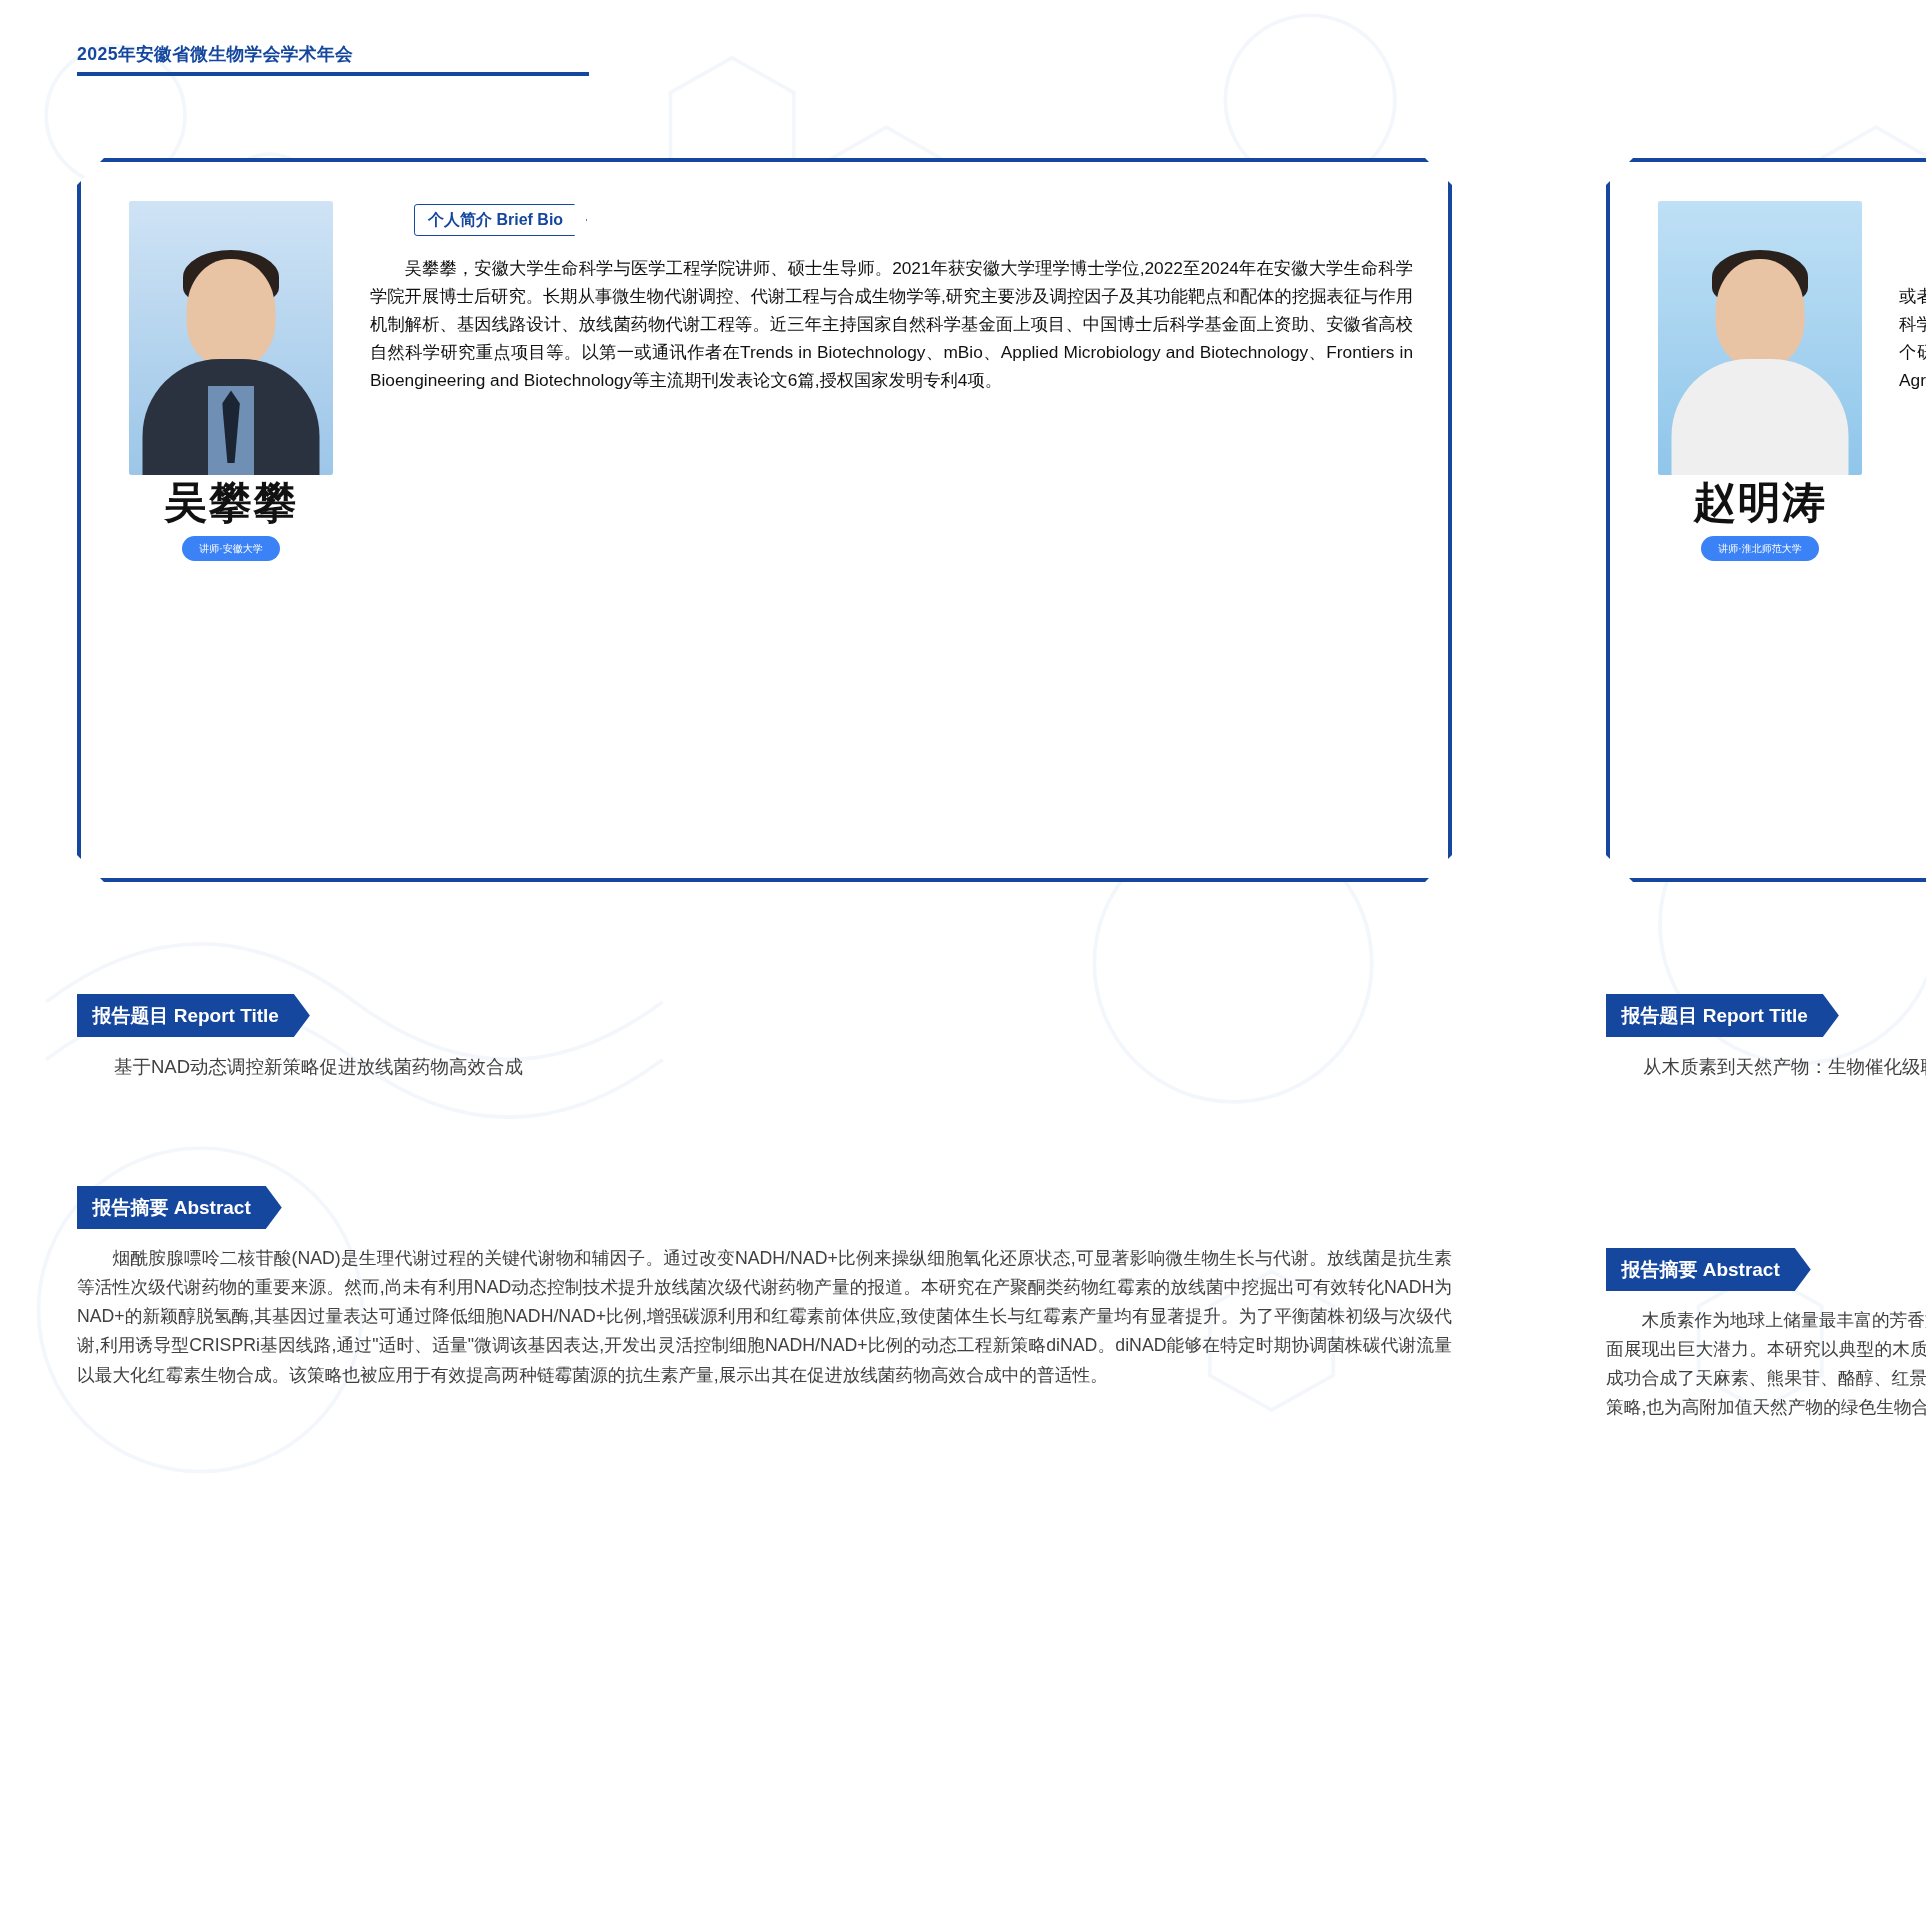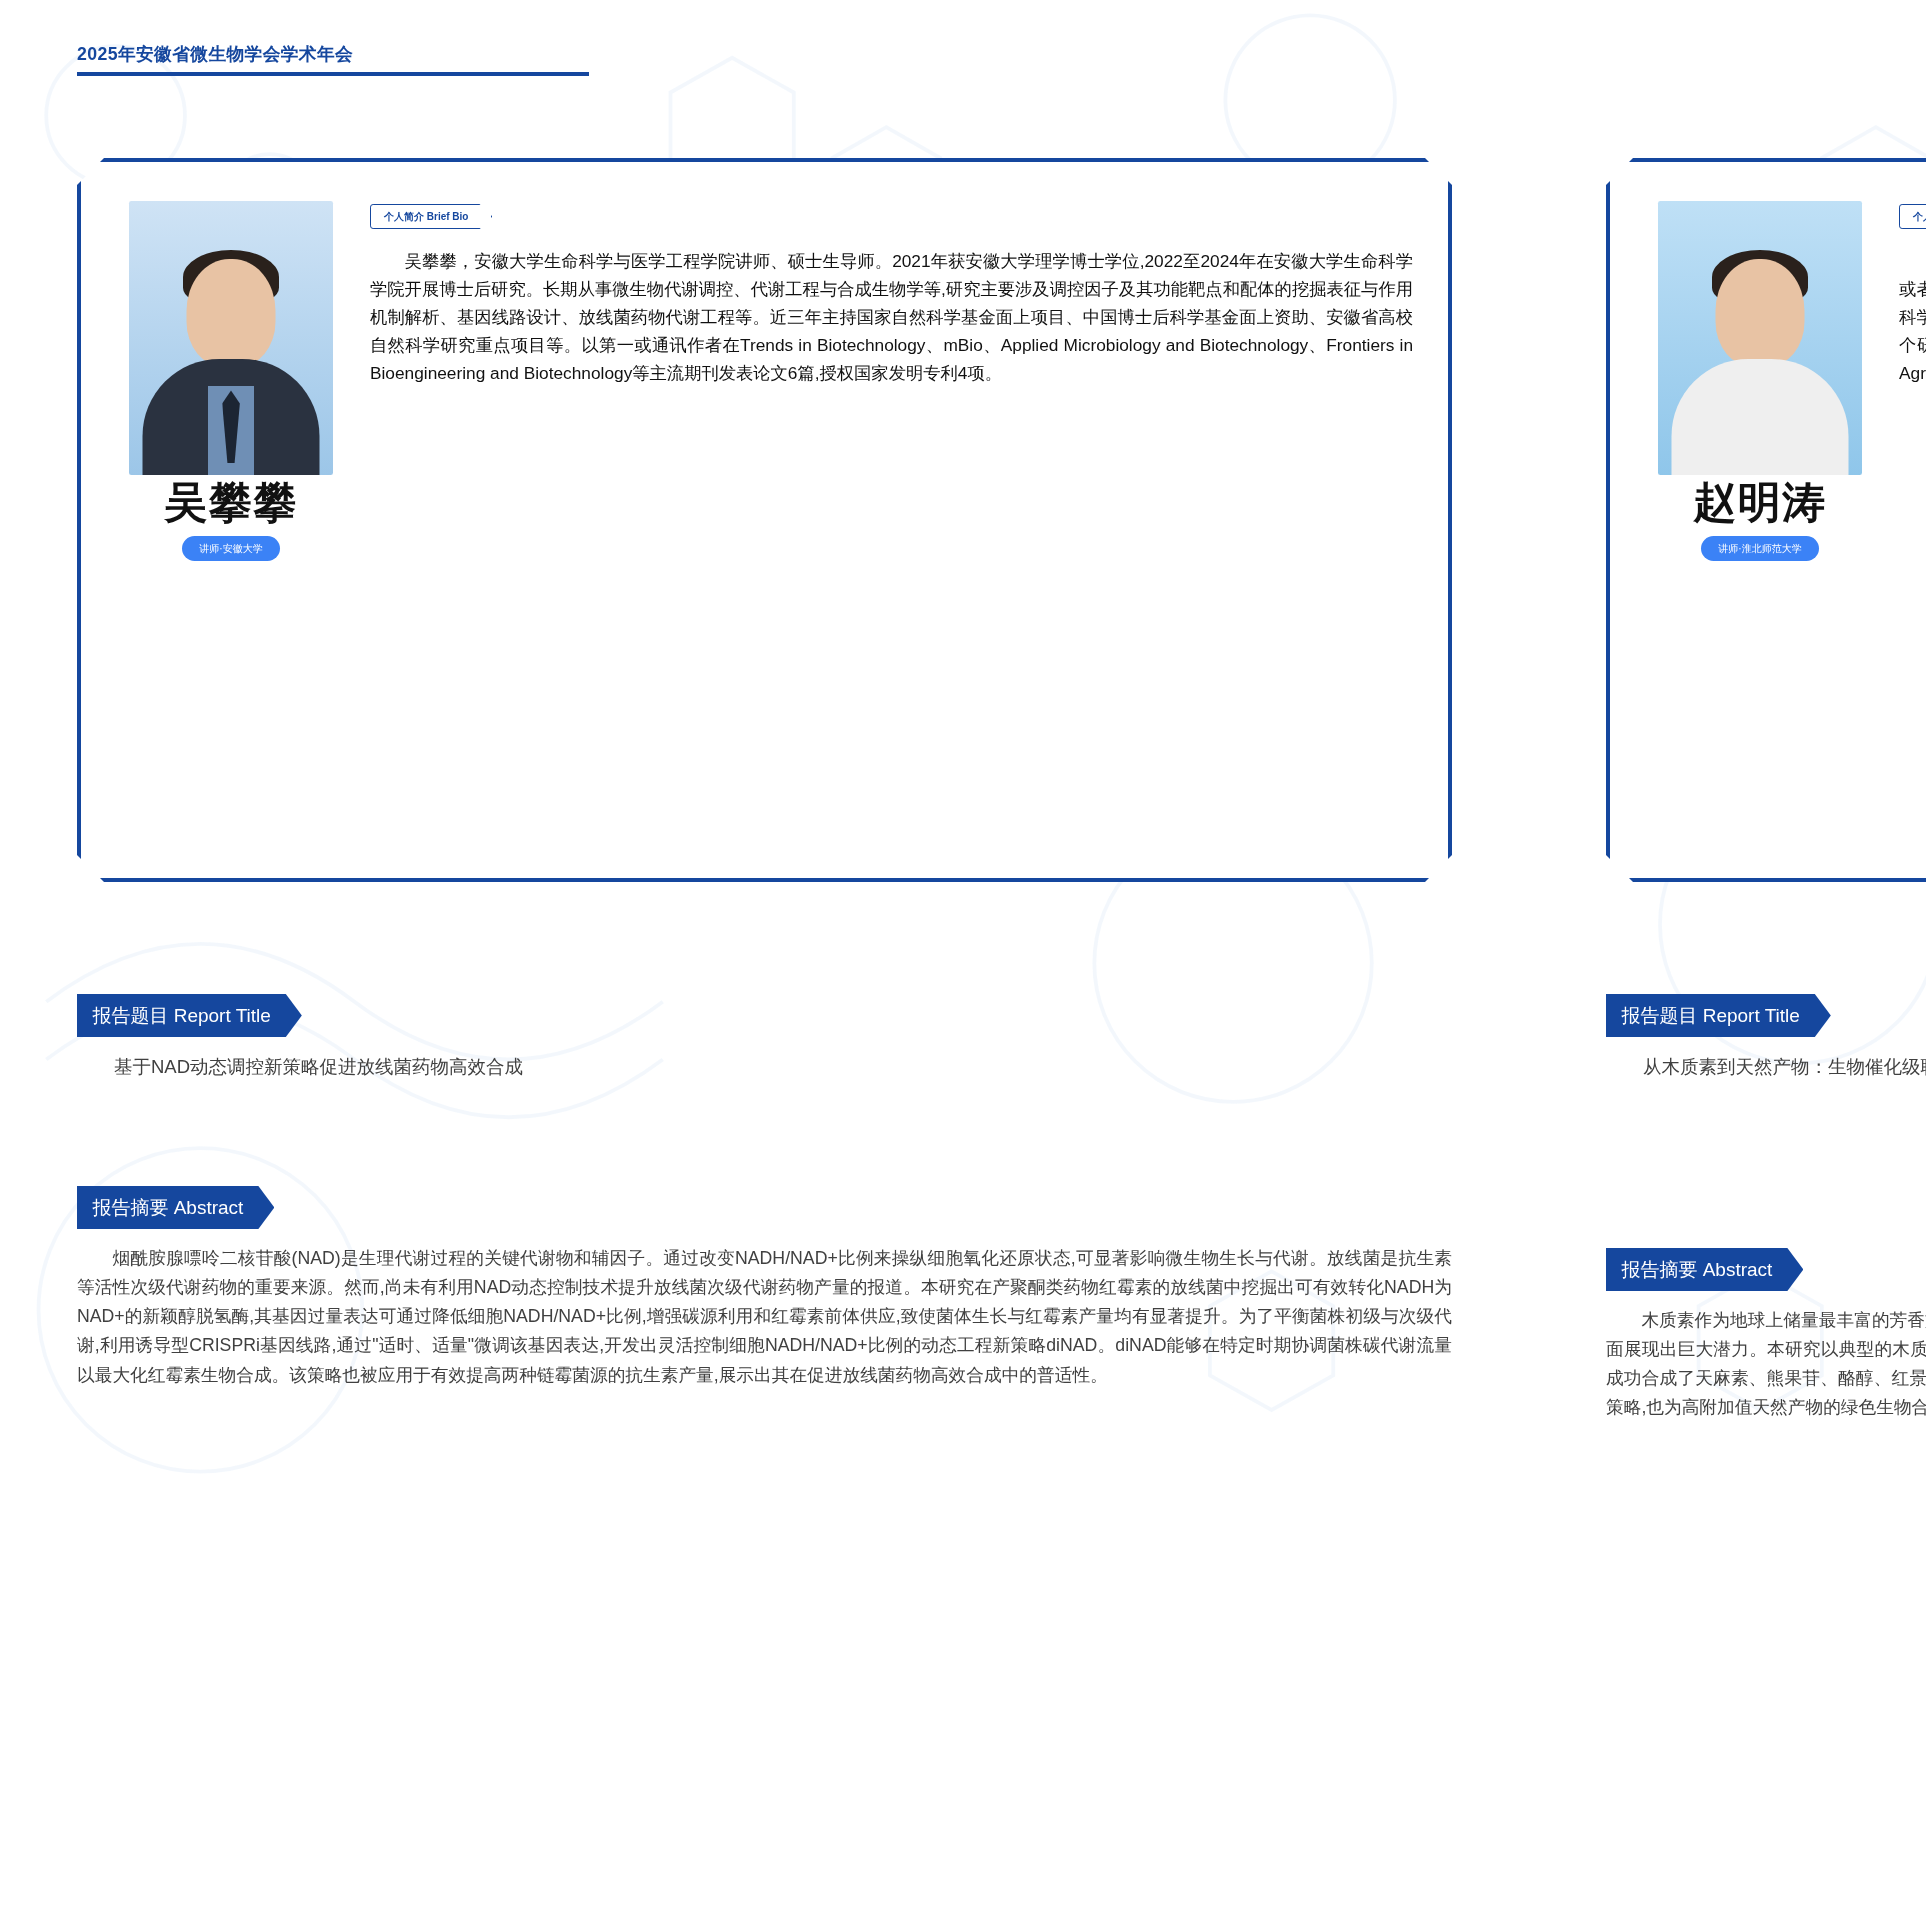--- a/index.html
+++ b/index.html
@@ -170,26 +170,27 @@
     position: absolute;
     top: 42px;
     left: 289px;
     right: 35px;
   }
   .tag-ribbon {
     display: inline-block;
     position: relative;
     background: #15479e;
     color: #ffffff;
-    font-size: 10px;
+    font-size: 16px;
     font-weight: bold;
     padding: 7px 25.4px 7px 14px;
     clip-path: polygon(0 0, calc(100% - 13px) 0, 100% 50%, calc(100% - 13px) 100%, 0 100%);
     border-radius: 3.1px 0 0 3.1px;
     white-space: nowrap;
+    margin-left: 44px;
   }
   .tag-ribbon.outline {
     background: #ffffff;
     color: #15479e;
     border: 1.9px solid #15479e;
     padding: 4.6px 23px 4.6px 13px;
   }
   .bio-text {
     margin-top: 17.7px;
     font-size: 17.3px;
@@ -205,21 +206,21 @@
     position: absolute;
     left: 77px;
     right: 77px;
   }
   .section-head {
     display: inline-block;
     position: relative;
     background: #15479e;
     color: #ffffff;
     font-size: 19px;
-    font-weight: normal;
+    font-weight: bold;
     padding: 8.5px 31px 8.5px 15.4px;
     clip-path: polygon(0 0, calc(100% - 16px) 0, 100% 50%, calc(100% - 16px) 100%, 0 100%);
     white-space: nowrap;
     text-align: center;
   }
   .section-body {
     margin-top: 15.4px;
     font-size: 17.7px;
     line-height: 1.64;
     text-align: justify;

